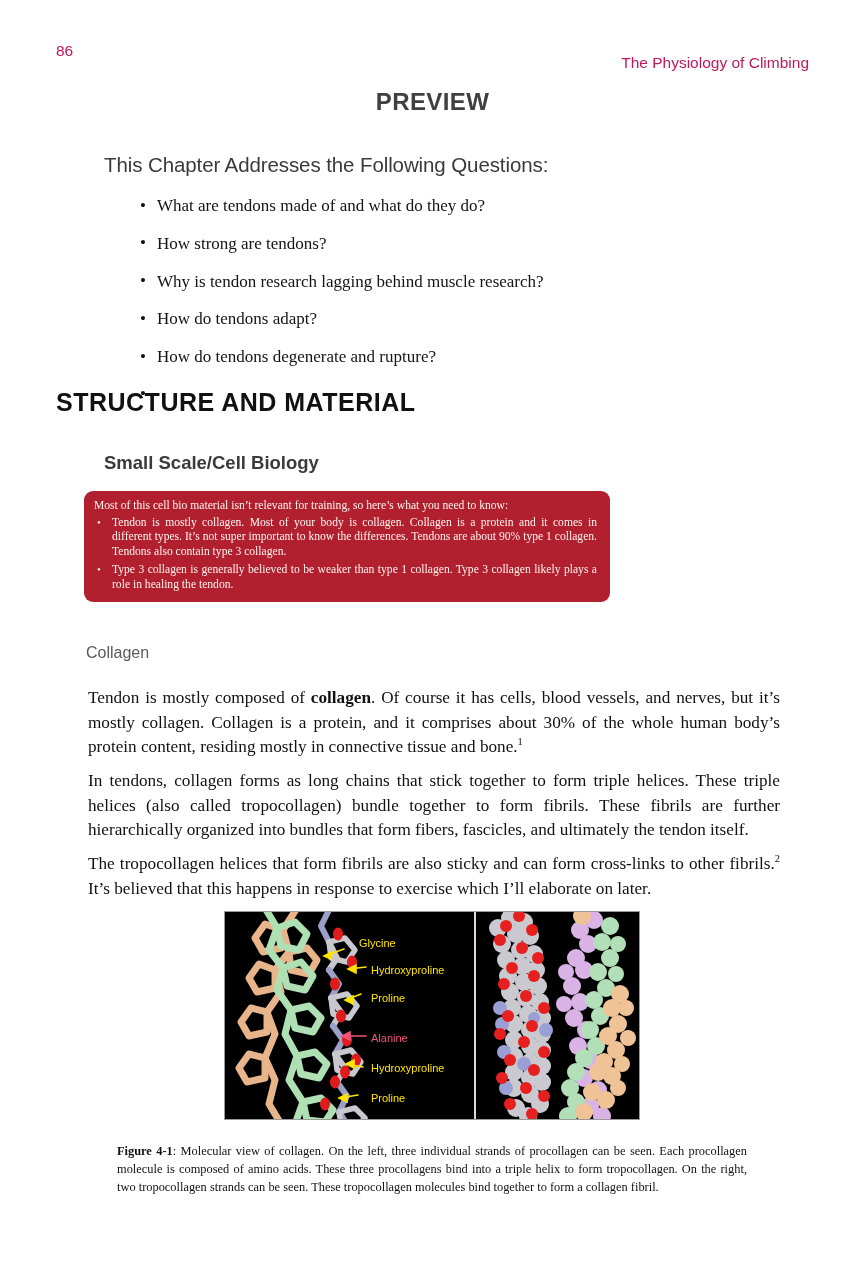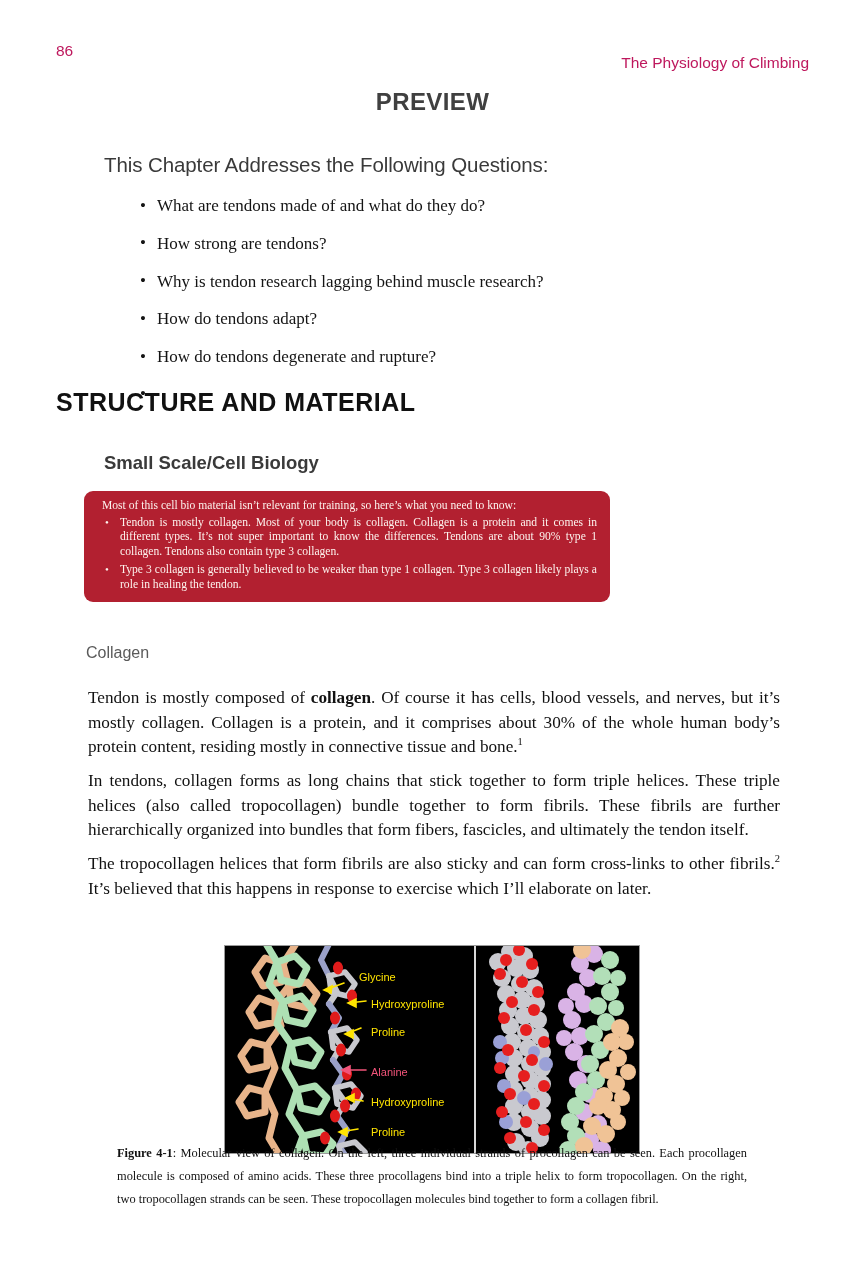--- a/index.html
+++ b/index.html
@@ -128,21 +128,21 @@
   }
 
   
   .callout {
     position: absolute;
     left: 84px;
     top: 491px;
     width: 526px;
     background: #b22030;
     border-radius: 9px;
-    padding: 7px 13px 10px 18px;
+    padding: 7px 13px 10px 10px;
     box-sizing: border-box;
     color: #fdf3ee;
   }
   .callout-intro {
     font-size: 11.6px;
     line-height: 16.5px;
     margin: 0 0 1px 0;
   }
   .callout ul {
     margin: 0;
@@ -190,21 +190,20 @@
   .figure {
     position: absolute;
     left: 224px;
     top: 911px;
     width: 416px;
     height: 209px;
     background: #000000;
     border: 1px solid #9a9a9a;
     box-sizing: border-box;
     overflow: hidden;
-    margin-top: 34px;
   }
   .fig-panel-left {
     position: absolute;
     left: 0;
     top: 0;
     width: 249px;
     height: 100%;
     background: #000;
     overflow: hidden;
   }
@@ -238,21 +237,21 @@
   }
   .fig-label.pink { color: #f2547a; }
 
   
   .caption {
     position: absolute;
     left: 117px;
     top: 1142px;
     width: 630px;
     font-size: 12.4px;
-    line-height: 23px;
+    line-height: 18px;
     text-align: justify;
     color: #111111;
     margin: 0;
   }
   .caption b { font-weight: bold; }
 </style>
 </head>
 <body>
 
 <div class="page">

